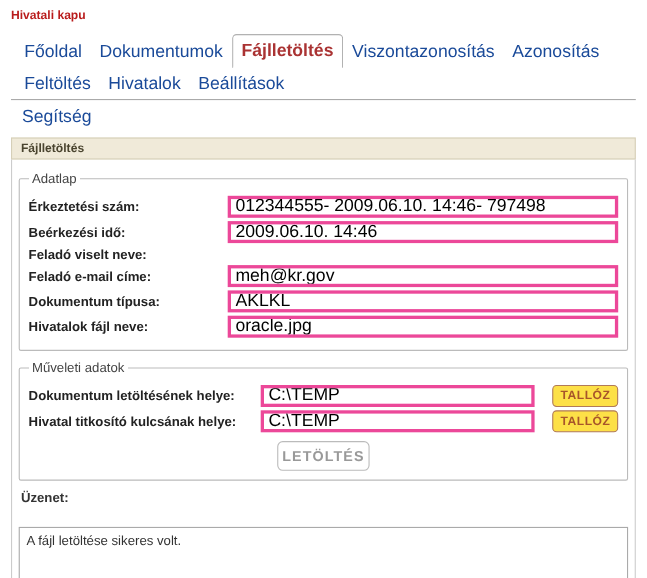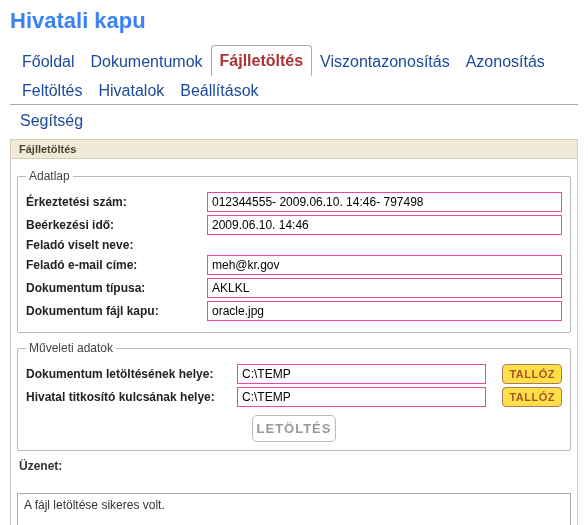--- a/index.html
+++ b/index.html
@@ -5,23 +5,23 @@
 * { box-sizing: border-box; margin: 0; padding: 0; }
 body {
   font-family: Arial, Helvetica, sans-serif;
   font-size: 12px;
   color: #333;
   background: #fff;
   width: 588px;
 }
 .container { padding: 8px 10px; }
 h1 {
-  font-size: 22px;
-  font-weight: bold;
-  color: #3b82f6;
+  font-size: 11px;
+  font-weight: bold;
+  color: #b91c1c;
   margin-bottom: 10px;
 }
 .tabs {
   border-bottom: 1px solid #aaa;
   padding: 0 4px;
 }
 .tabs-row {
   display: flex;
   flex-wrap: wrap;
   align-items: flex-end;
@@ -80,23 +80,23 @@
 .row label {
   width: 165px;
   font-weight: bold;
   font-size: 12px;
   color: #222;
   flex-shrink: 0;
 }
 .row .wide-label { width: 195px; }
 .row input[type=text] {
   flex: 1;
-  border: 1px solid #ec4899;
+  border: 3px solid #ec4899;
   padding: 2px 4px;
-  font-size: 12px;
+  font-size: 16px;
   background: #fff;
   height: 20px;
 }
 .btn {
   border: 1px solid #b07a5a;
   border-radius: 4px;
   background: #fde047;
   color: #a8552a;
   font-weight: bold;
   font-size: 11px;
@@ -175,21 +175,21 @@
       </div>
       <div class="row">
         <label>Feladó e-mail címe:</label>
         <input type="text" value="meh@kr.gov" style="">
       </div>
       <div class="row">
         <label>Dokumentum típusa:</label>
         <input type="text" value="AKLKL" style="">
       </div>
       <div class="row">
-        <label>Dokumentum fájl kapu:</label>
+        <label>Hivatalok fájl neve:</label>
         <input type="text" value="oracle.jpg" style="">
       </div>
     </fieldset>
 
     <fieldset>
       <legend>Műveleti adatok</legend>
 
       <div class="row">
         <label class="wide-label">Dokumentum letöltésének helye:</label>
         <input type="text" value="C:\TEMP" style="">

